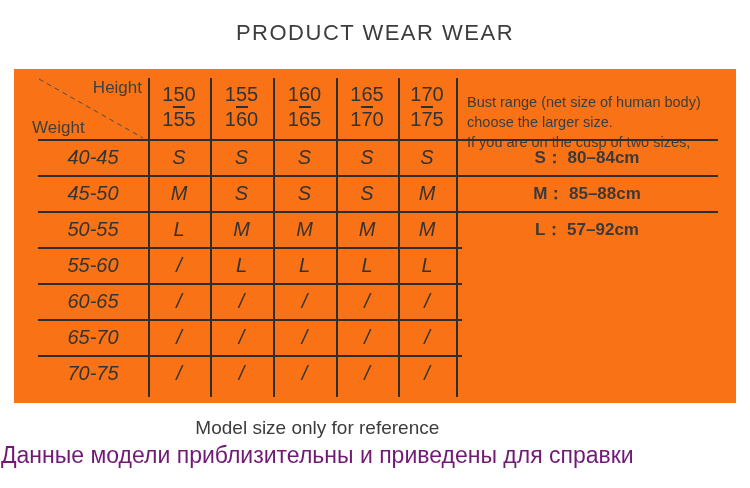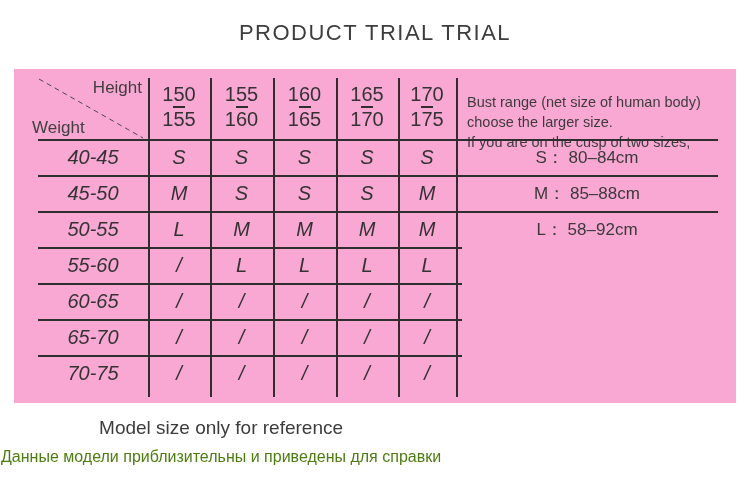--- a/index.html
+++ b/index.html
@@ -13,21 +13,21 @@
   }
   .title {
     position:absolute; top:20px; left:0; width:750px;
     text-align:center;
     font-size:22px; font-weight:500; letter-spacing:1.5px;
     color:#3d3d3d;
   }
   .panel {
     position:absolute; left:14px; top:69px;
     width:722px; height:334px;
-    background:#f9a8d4;
+    background:#f97316;
   }
   
   .hline { position:absolute; left:24px; height:1.5px; background:#2e2e2e; }
   .hline.full  { width:680px; }
   .hline.short { width:424px; }
   .hl-0 { top:70px; }  .hl-1 { top:106px; } .hl-2 { top:142px; }
   .hl-3 { top:178px; } .hl-4 { top:214px; } .hl-5 { top:250px; }
   .hl-6 { top:286px; }
   .vline { position:absolute; top:9px; width:1.5px; height:319px; background:#2e2e2e; }
   .vl-0 { left:134px; } .vl-1 { left:196px; } .vl-2 { left:259px; }
@@ -74,31 +74,31 @@
   
   .bustnote {
     position:absolute; left:453px; top:7px; width:265px;
     font-size:14.5px; line-height:20px; color:#3c3c3c;
     white-space:nowrap;
     margin-top:16px;
   }
   .range {
     position:absolute; height:36px;
     display:flex; align-items:center; justify-content:center;
-    font-size:17px; color:#3a3a3a;
+    font-size:17px; color:#3a3a3a;font-weight:bold;
   }
   
   .footer { position:absolute; left:1px; top:417px;text-align:center; }
   .footer .f1 { font-size:19px; color:#3c3c3c; }
-  .footer .f2 { font-size:16px; color:#4d7c0f; margin-top:9px; }
+  .footer .f2 { font-size:23px; color:#701a75; margin-top:3px; }
 </style>
 </head>
 <body>
 
-<h1 class="title">PRODUCT TRIAL TRIAL</h1>
+<h1 class="title">PRODUCT WEAR WEAR</h1>
 
 <div class="panel">
 
   <div class="corner">
     <svg width="110" height="64" viewBox="0 0 110 64">
       <line x1="1" y1="4" x2="105" y2="63" stroke="#4a4a4a" stroke-width="1" stroke-dasharray="5,4"></line>
     </svg>
     <span class="h-label">Height</span>
     <span class="w-label">Weight</span>
   </div>
@@ -179,21 +179,21 @@
 
   <div class="cell colw row6">70-75</div>
   <div class="cell col0 row6">/</div>
   <div class="cell col1 row6">/</div>
   <div class="cell col2 row6">/</div>
   <div class="cell col3 row6">/</div>
   <div class="cell col4 row6">/</div>
 
   <div class="range colr row0">S： 80–84cm</div>
   <div class="range colr row1">M： 85–88cm</div>
-  <div class="range colr row2">L： 58–92cm</div>
+  <div class="range colr row2">L： 57–92cm</div>
 
   <div class="hline full hl-0"></div>
   <div class="hline full hl-1"></div>
   <div class="hline full hl-2"></div>
   <div class="hline short hl-3"></div>
   <div class="hline short hl-4"></div>
   <div class="hline short hl-5"></div>
   <div class="hline short hl-6"></div>
   <div class="vline vl-0"></div>
   <div class="vline vl-1"></div>

